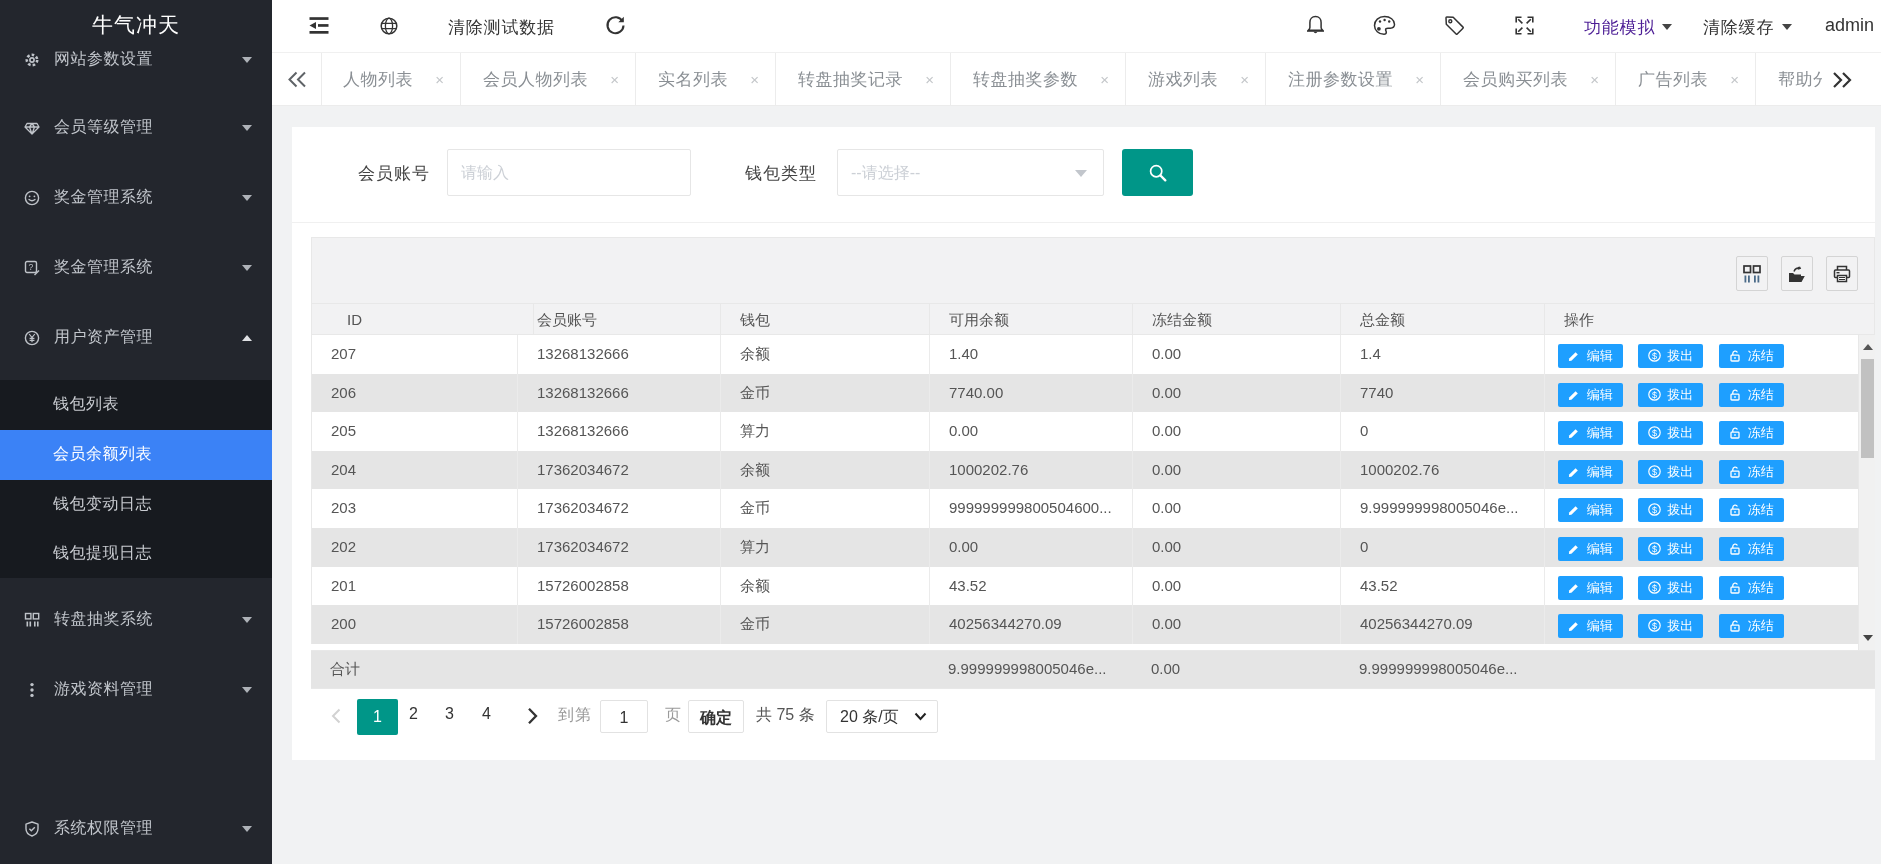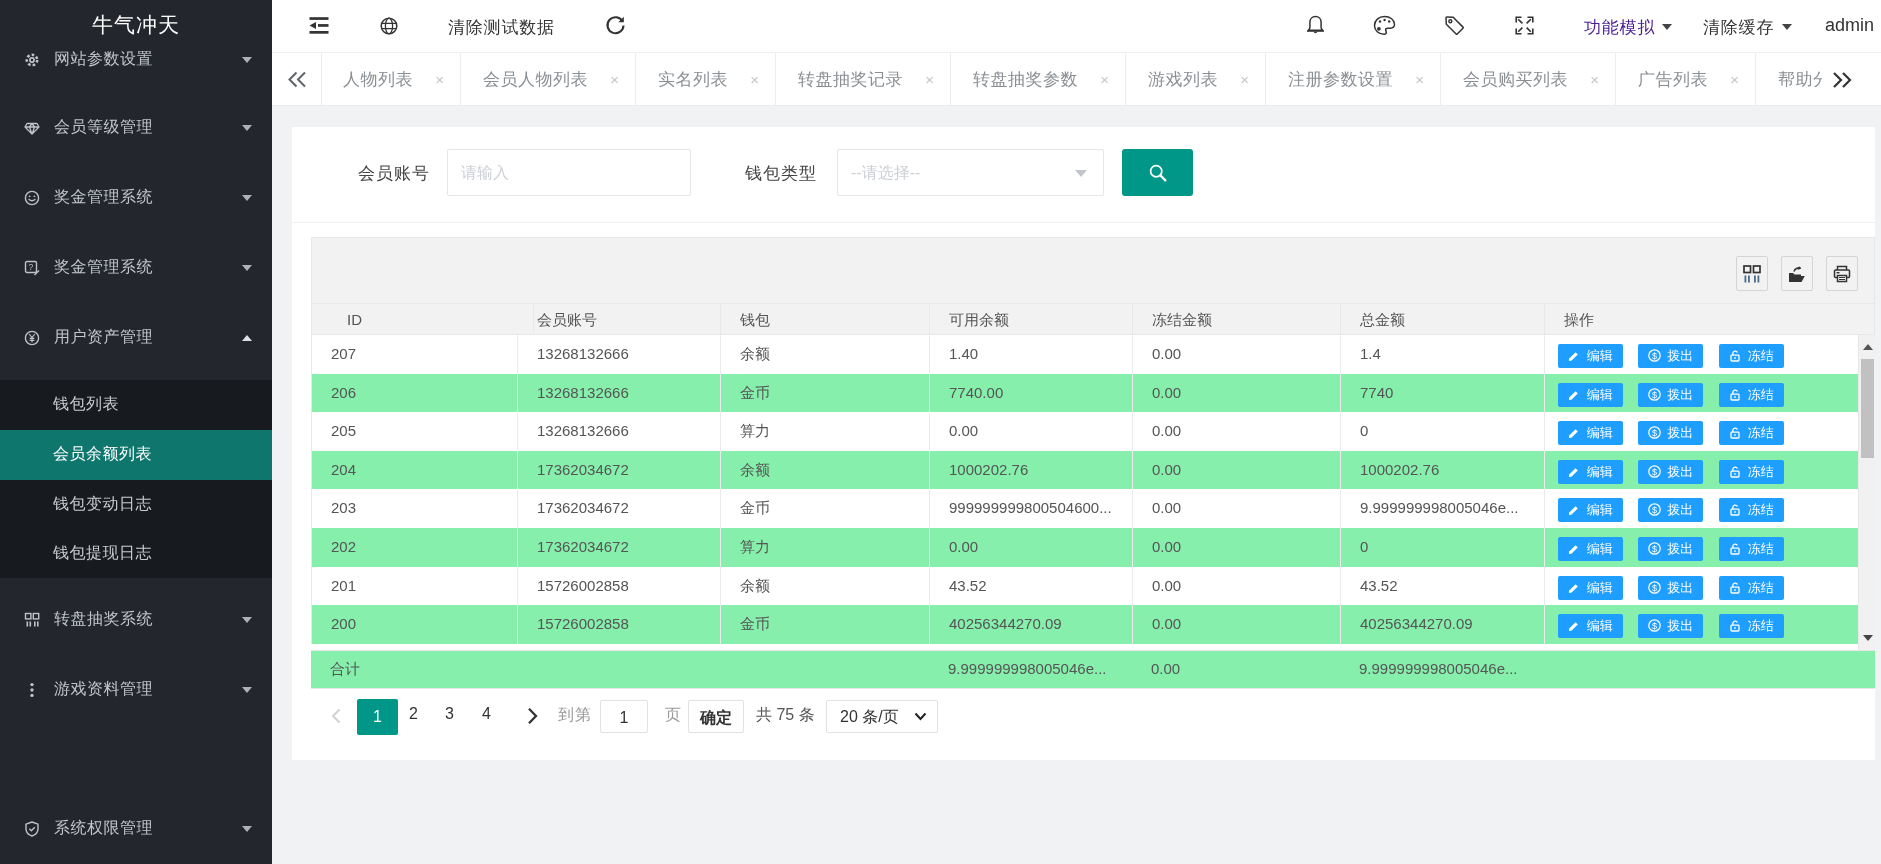--- a/index.html
+++ b/index.html
@@ -8,39 +8,39 @@
 #sidebar { position:absolute; left:0; top:0; width:272px; height:864px; background:#23262d; }
 #logo { position:absolute; left:0; top:0; width:272px; height:50px; line-height:50px; text-align:center; color:#fff; font-size:21px; letter-spacing:1px; }
 .mitem { position:absolute; left:0; width:272px; height:48px; }
 .mico { position:absolute; left:24px; top:50%; margin-top:-8px; width:16px; height:16px; }
 .mtxt { position:absolute; left:54px; top:50%; margin-top:-11px; font-size:16px; color:#c2c6cc; letter-spacing:0.5px; }
 .mcar { position:absolute; right:20px; top:50%; margin-top:-3px; width:0; height:0; border-left:5.5px solid transparent; border-right:5.5px solid transparent; border-top:6px solid #aeb2b8; }
 .mcarup { position:absolute; right:20px; top:50%; margin-top:-3px; width:0; height:0; border-left:5.5px solid transparent; border-right:5.5px solid transparent; border-bottom:6px solid #dfe1e4; }
 #submenu { position:absolute; left:0; top:380px; width:272px; height:198px; background:#171a1f; }
 .sitem { position:absolute; left:0; width:272px; height:50px; }
 .stxt { position:absolute; left:53px; top:50%; margin-top:-11px; font-size:16px; color:#c9ccd1; letter-spacing:0.5px; }
-.sactive { background:#0f766e;padding-left:24px; }
+.sactive { background:#3b82f6;padding-left:24px; }
 .sactive .stxt { color:#fff; }
 #topbar { position:absolute; left:272px; top:0; width:1609px; height:53px; background:#fff; border-bottom:1px solid #f0f0f0; }
 #tabbar { position:absolute; left:272px; top:53px; width:1609px; height:53px; background:#fff; border-bottom:1px solid #ececec; }
 .tab { position:absolute; top:0; height:53px; border-right:1px solid #ececec; overflow:hidden; }
 .tabt { position:absolute; left:22px; top:50%; margin-top:-12px; font-size:17px; color:#8a8f94; letter-spacing:0.5px; white-space:nowrap; }
 .tabx { position:absolute; right:16px; top:50%; margin-top:-9px; font-size:15px; color:#c3c6c9; }
 #card { position:absolute; left:292px; top:127px; width:1583px; height:633px; background:#fff; }
 .flabel { position:absolute; top:163px; font-size:17px; color:#444; letter-spacing:1px; }
 .finput { position:absolute; top:22px; height:47px; background:#fff; border:1px solid #e6e6e6; border-radius:2px; }
 .fph { position:absolute; left:13px; top:50%; margin-top:-10px; font-size:16px; color:#ccd0d6; }
 #searchbtn { position:absolute; left:830px; top:22px; width:71px; height:47px; background:#009688; border-radius:3px; }
 #toolbar { position:absolute; left:19px; top:110px; width:1564px; height:66px; background:#f2f2f3; border:1px solid #e8e8e8; border-bottom:none; }
 .tbtn { position:absolute; top:18px; width:32px; height:35px; border:1px solid #d4d4d4; border-radius:2px; }
 #thead { position:absolute; left:19px; top:176px; width:1564px; height:32px; background:#f2f2f3; border:1px solid #e8e8e8; }
 .hcell { position:absolute; top:0; height:31px; line-height:31px; font-size:15px; color:#555; padding-left:19px; border-right:1px solid #e8e8e8; }
 .trow { position:absolute; left:19px; width:1547px; height:39px; border-left:1px solid #e8e8e8; }
 .tcell { position:absolute; top:0; height:100%; font-size:15px; color:#555; padding-left:19px; line-height:38px; border-right:1px solid #ebebeb; overflow:hidden; white-space:nowrap; }
-.gray { background:#86efac; }
+.gray { background:#e5e5e5; }
 .opbtn { position:absolute; top:9px; width:65px; height:24px; background:#1E9FFF; border-radius:2px; color:#fff; font-size:13px; text-align:center; line-height:24px; }
 .opbtn svg { vertical-align:-1.5px; margin-right:3px; }
 .pgnum { position:absolute; top:578px; font-size:16px; color:#333; }
 .pgel { position:absolute; border:1px solid #e2e2e2; border-radius:2px; background:#fff; }
 </style>
 </head>
 <body>
 <div id="sidebar">
   <div id="logo">牛气冲天</div>
   <div class="mitem" style="top:36px;">

